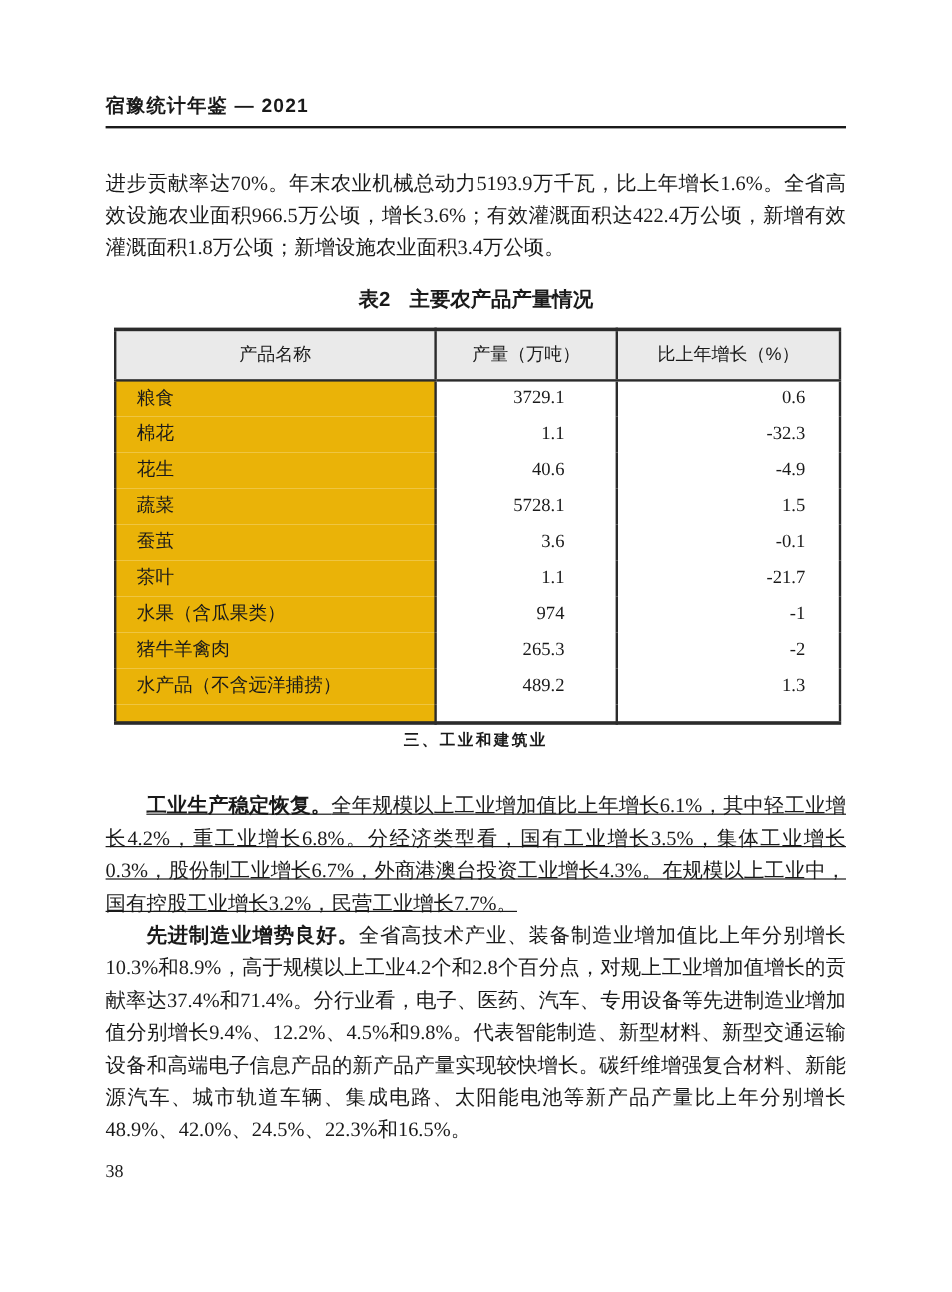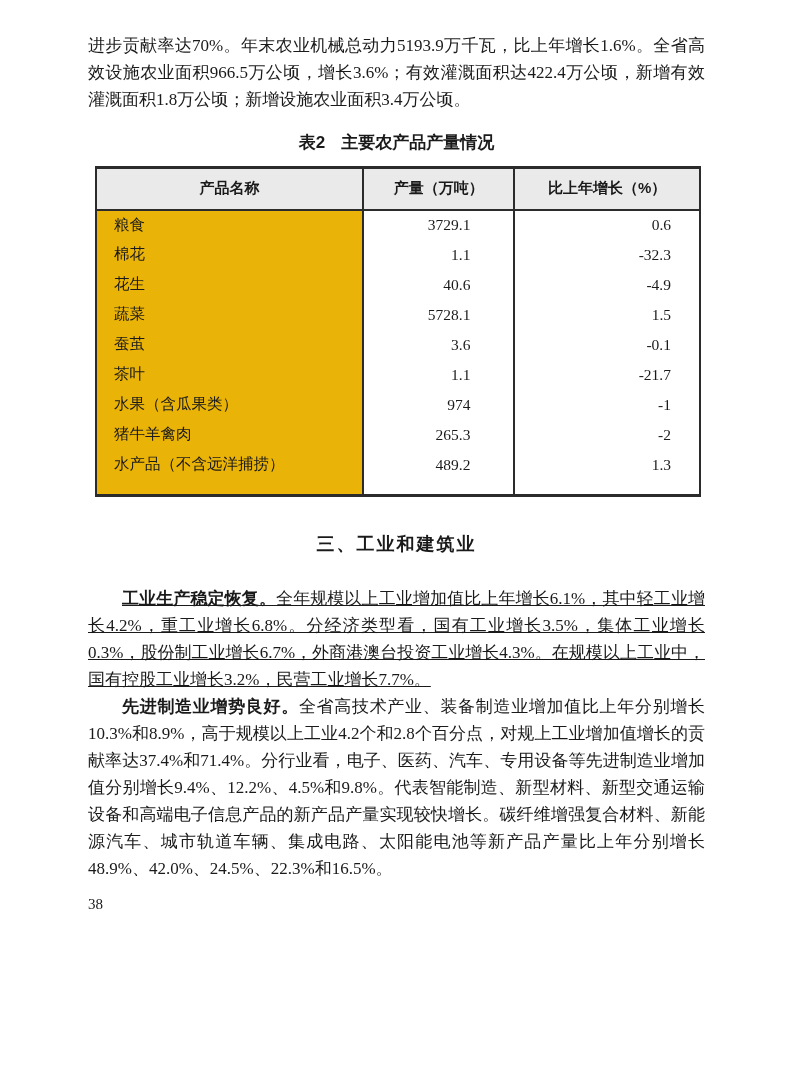--- a/index.html
+++ b/index.html
@@ -62,21 +62,21 @@
     border-left: 2px solid #2b2b2b;
     border-right: 2px solid #2b2b2b;
   }
   table.data-table col.c1 { width: 266px; }
   table.data-table col.c2 { width: 151px; }
   table.data-table col.c3 { width: 185px; }
   table.data-table th {
     height: 42px;
     background: #eaeaea;
     font-family: "Liberation Sans", sans-serif;
-    font-weight: bold;
+    font-weight: normal;
     font-size: 15px;
     text-align: center;
     border-bottom: 2px solid #2b2b2b;
   }
   table.data-table th + th, table.data-table td + td { border-left: 2px solid #2b2b2b; }
   table.data-table td {
     height: 30px;
     font-size: 15.5px;
     vertical-align: middle;
   }
@@ -86,42 +86,44 @@
     font-size: 15px;
     padding-left: 17px;
     text-align: left;
   }
   td.td-output { text-align: right; padding-right: 43px; }
   td.td-growth { text-align: right; padding-right: 28px; }
   tr.spacer-row td { height: 16px; }
 
   
   .section-heading {
-    margin-top: 34px;
     text-align: center;
     font-family: "Liberation Sans", sans-serif;
     font-weight: bold;
-    font-size: 18px;
+    font-size: 13px;
     height: 26px;
     line-height: 26px;
     letter-spacing: 2px;
   }
   .para.after-heading { margin-top: 28px; text-decoration: underline; }
 
   
   .page-number {
     margin: 14px 0 0 88px;
     font-size: 15px;
   }
 </style>
 </head>
 <body>
 
 <div class="page">
 
+  <div class="running-head">
+    <span class="head-title">宿豫统计年鉴 — 2021</span>
+  </div>
 
   <p class="para first">进步贡献率达70%。年末农业机械总动力5193.9万千瓦，比上年增长1.6%。全省高效设施农业面积966.5万公顷，增长3.6%；有效灌溉面积达422.4万公顷，新增有效灌溉面积1.8万公顷；新增设施农业面积3.4万公顷。</p>
 
   <div class="table-title">
     <span class="tt-label">表2</span><span>主要农产品产量情况</span>
   </div>
 
   <table class="data-table">
     <colgroup>
         <col class="c1">

